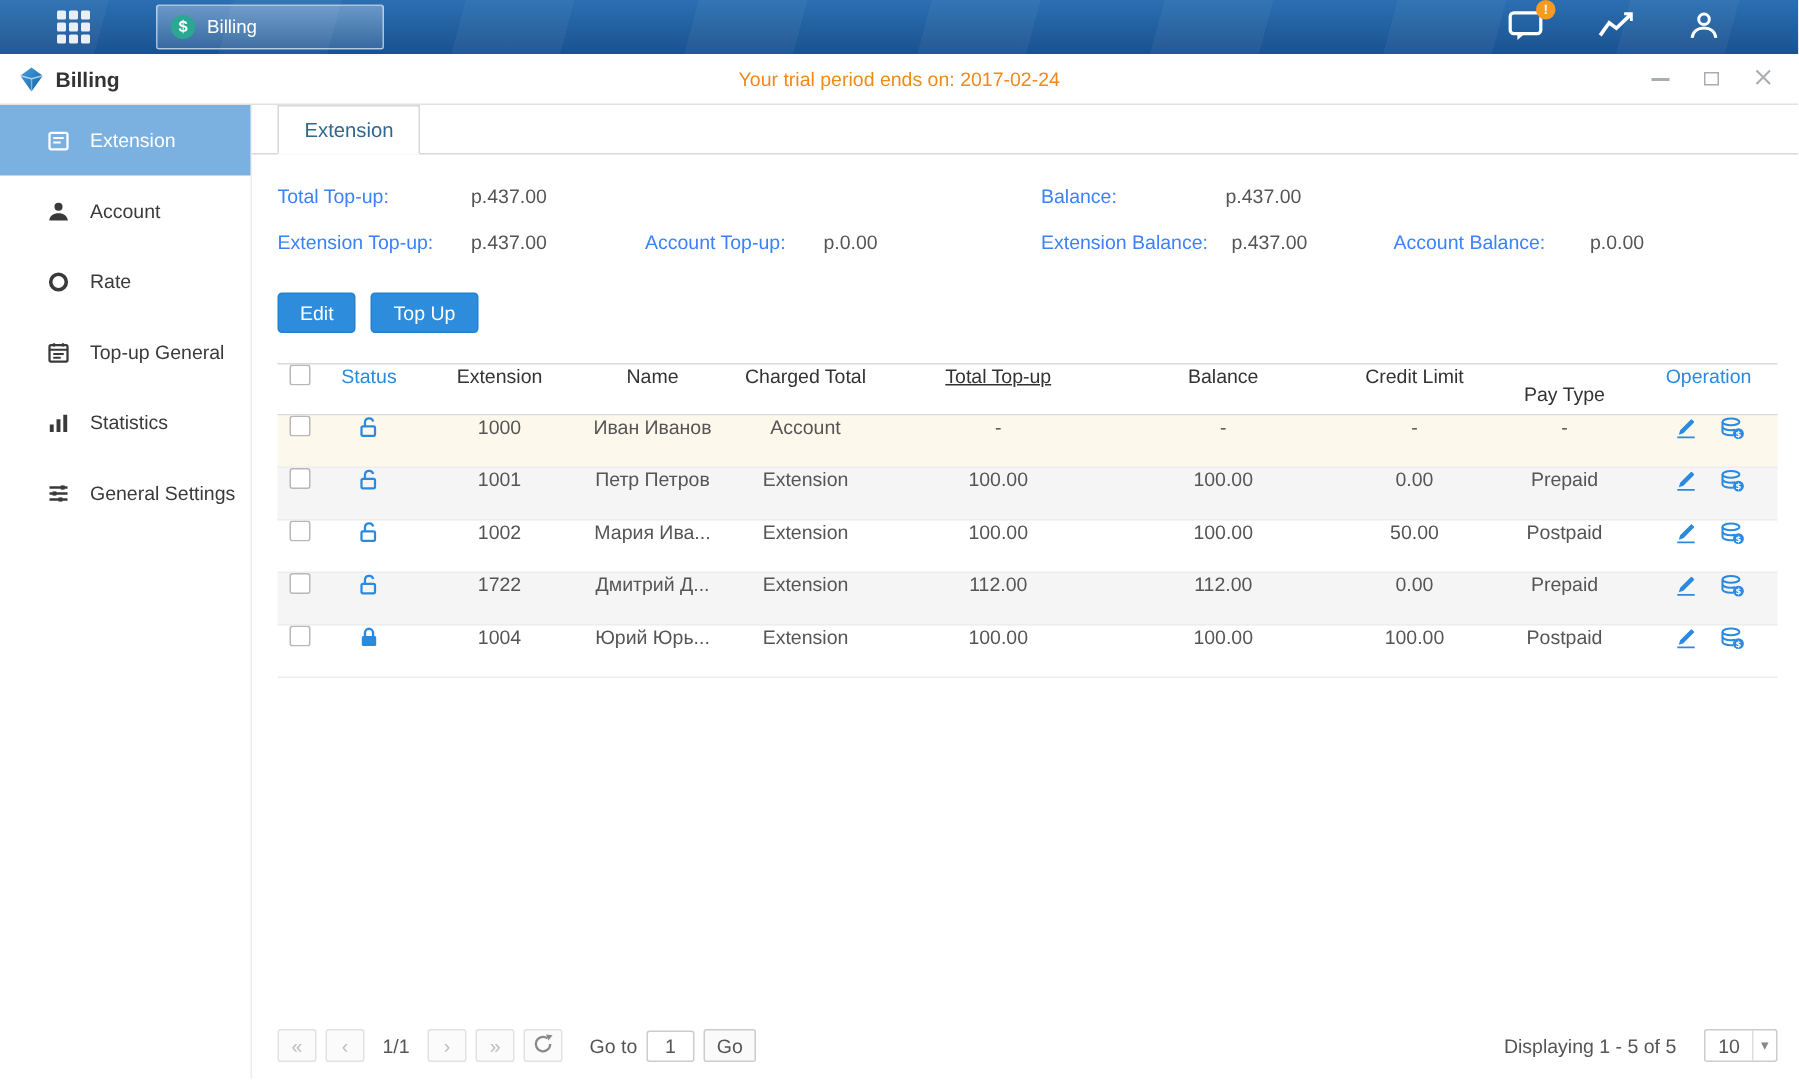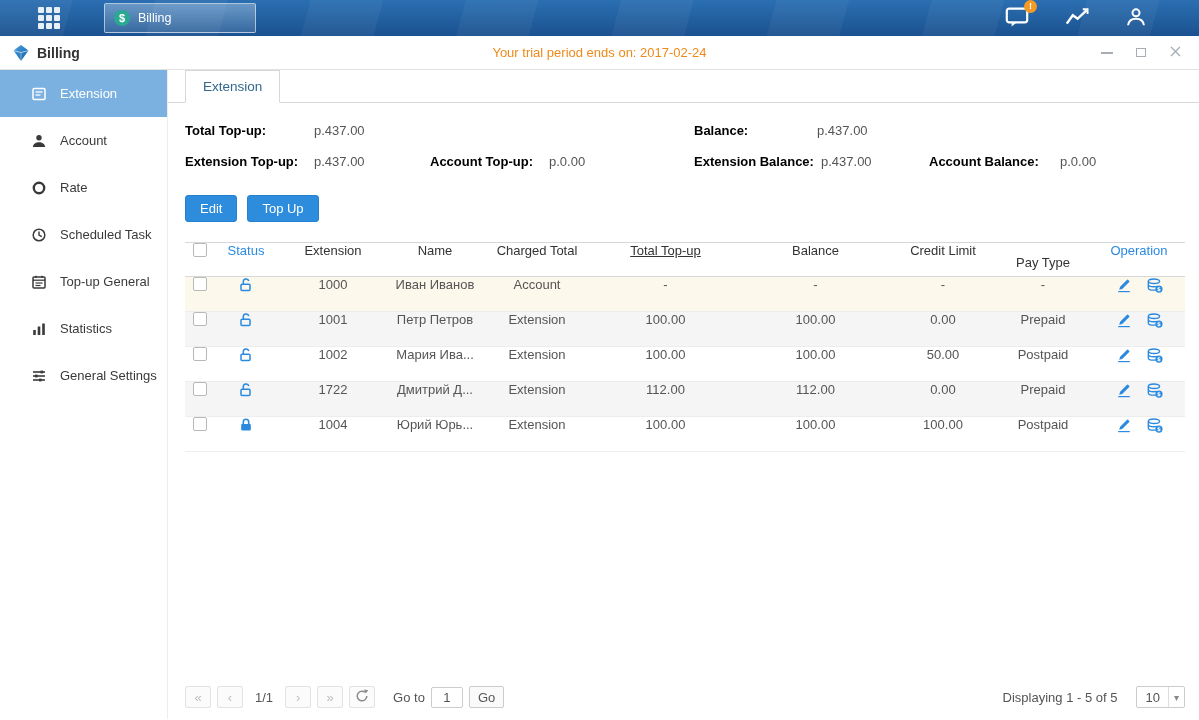--- a/index.html
+++ b/index.html
@@ -45,21 +45,21 @@
   .sb-label { font-size:13px; white-space:nowrap; }
 
   .content { flex:1; position:relative; background:#fff; }
   .tabbar { height:33px; border-bottom:1px solid #d8d8d8; padding-left:17px; display:flex; align-items:flex-end; }
   .tab { height:33px; line-height:32px; padding:0 17px; background:#fff; border:1px solid #d8d8d8; border-bottom:1px solid #fff;
     margin-bottom:-1px; color:#30688f; font-size:13.5px; cursor:pointer; }
 
   
   .summary { position:relative; height:78px; color:#555; }
   .s-item { position:absolute; white-space:nowrap; }
-  .lbl { font-weight:bold; color:#000000; }
+  .lbl { font-weight:normal; color:#3b82f6; }
   .pa1{left:17px;top:20px} .pa2{left:146px;top:20px} .pa3{left:526px;top:20px} .pa4{left:649px;top:20px}
   .pb1{left:17px;top:51px} .pb2{left:146px;top:51px} .pb3{left:262px;top:51px} .pb4{left:381px;top:51px}
   .pb5{left:526px;top:51px} .pb6{left:653px;top:51px} .pb7{left:761px;top:51px} .pb8{left:892px;top:51px}
 
   
   .actions { margin:14px 0 0 17px; display:flex; gap:10px; }
   .btn { height:27px; padding:0 14px; background:#2d8cdb; color:#fff; border:1px solid #2580cd; border-radius:3px;
     font-size:13px; font-family:inherit; cursor:pointer; }
 
   
@@ -204,29 +204,20 @@
           <span class="sb-icon">
             <svg viewBox="0 0 16 16" width="16" height="16">
               <circle cx="8" cy="8" r="5.2" fill="none" stroke="currentColor" stroke-width="2.4"></circle>
             </svg>
           </span>
           <span class="sb-label">Rate</span>
         </div>
         <div class="sb-item">
           <span class="sb-icon">
             <svg viewBox="0 0 16 16" width="16" height="16">
-              <circle cx="8" cy="8" r="5.8" fill="none" stroke="currentColor" stroke-width="1.5"></circle>
-              <polyline points="8,4.5 8,8 10.8,9.6" fill="none" stroke="currentColor" stroke-width="1.4"></polyline>
-            </svg>
-          </span>
-          <span class="sb-label">Scheduled Task</span>
-        </div>
-        <div class="sb-item">
-          <span class="sb-icon">
-            <svg viewBox="0 0 16 16" width="16" height="16">
               <rect x="2" y="3" width="12" height="11" rx="1" fill="none" stroke="currentColor" stroke-width="1.5"></rect>
               <line x1="2" y1="6.2" x2="14" y2="6.2" stroke="currentColor" stroke-width="1.3"></line>
               <line x1="5" y1="1.8" x2="5" y2="4" stroke="currentColor" stroke-width="1.5"></line>
               <line x1="11" y1="1.8" x2="11" y2="4" stroke="currentColor" stroke-width="1.5"></line>
               <line x1="4.5" y1="9" x2="11.5" y2="9" stroke="currentColor" stroke-width="1.2"></line>
               <line x1="4.5" y1="11.5" x2="9.5" y2="11.5" stroke="currentColor" stroke-width="1.2"></line>
             </svg>
           </span>
           <span class="sb-label">Top-up General</span>
         </div>

